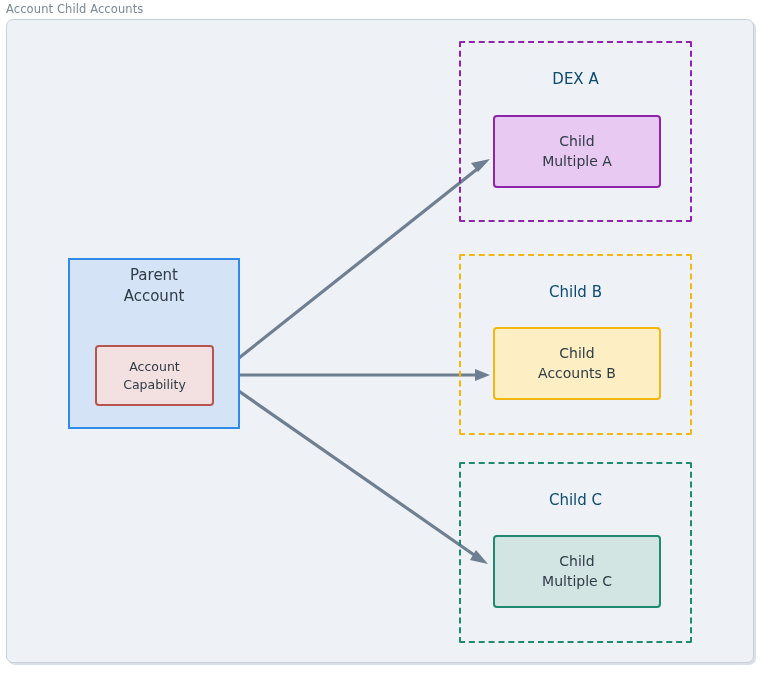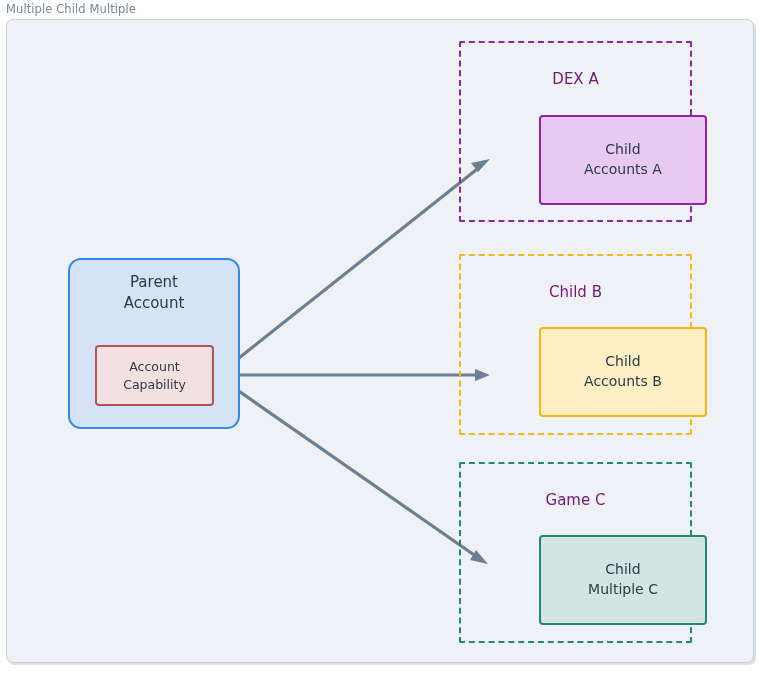--- a/index.html
+++ b/index.html
@@ -62,23 +62,23 @@
   .node .ln { display: block; white-space: nowrap; }
 
   
   #parent-account {
     left: 68px;
     top: 258px;
     width: 172px;
     height: 171px;
     background: #d4e3f5;
     border: 2px solid #2f8ae8;
-    border-radius: 13px;
+    border-radius: 0;
     justify-content: flex-start;
-    padding-top: 12px;
+    padding-top: 5px;
     font-size: 15px;
   }
 
   
   #account-capability {
     left: 95px;
     top: 345px;
     width: 119px;
     height: 61px;
     background: #f3e0e0;
@@ -99,37 +99,36 @@
     border-radius: 2px;
     background: transparent;
   }
   .cluster-label {
     position: absolute;
     left: 0;
     right: 0;
     top: 27px;
     text-align: center;
     font-size: 15px;
-    color: #701a75;
+    color: #0c4a6e;
     white-space: nowrap;
   }
   #cluster-dex-a   { top: 41px;  border-color: #8e24aa; }
   #cluster-defi-b  { top: 254px; border-color: #f2b713; }
   #cluster-game-c  { top: 462px; border-color: #1f8a70; }
 
   
   .child-node {
     width: 168px;
-    height: 90px;
+    height: 73px;
     border-width: 2px;
     border-style: solid;
     border-radius: 4px;
     font-size: 14px;
     left: 493px;
-    margin-left: 46px;
   }
   #child-account-a {
     top: 115px;
     background: #e8c9f2;
     border-color: #8e24aa;
   }
   #child-account-b {
     top: 327px;
     background: #fdefc3;
     border-color: #f2b713;
@@ -150,21 +149,21 @@
     pointer-events: none;
   }
   #edges line { stroke: #6d7f91; stroke-width: 3.2; }
   #edges polygon { fill: #6d7f91; }
 </style>
 </head>
 <body>
 
 <div id="stage">
 
-  <div class="panel-title">Multiple Child Multiple</div>
+  <div class="panel-title">Account Child Accounts</div>
 
   <div class="panel"></div>
 
   <svg id="edges" viewBox="0 0 762 678" xmlns="http://www.w3.org/2000/svg">
 
     <g>
       <line x1="220" y1="373" x2="481" y2="166"></line>
       <polygon points="490,159 471,163 478,172"></polygon>
     </g>
 
@@ -187,32 +186,32 @@
   <div class="node" id="account-capability">
     <span class="ln">Account</span>
     <span class="ln">Capability</span>
   </div>
 
   <div class="cluster" id="cluster-dex-a">
     <div class="cluster-label">DEX A</div>
   </div>
   <div class="node child-node" id="child-account-a">
     <span class="ln">Child</span>
-    <span class="ln">Accounts A</span>
+    <span class="ln">Multiple A</span>
   </div>
 
   <div class="cluster" id="cluster-defi-b">
     <div class="cluster-label">Child B</div>
   </div>
   <div class="node child-node" id="child-account-b">
     <span class="ln">Child</span>
     <span class="ln">Accounts B</span>
   </div>
 
   <div class="cluster" id="cluster-game-c">
-    <div class="cluster-label">Game C</div>
+    <div class="cluster-label">Child C</div>
   </div>
   <div class="node child-node" id="child-account-c">
     <span class="ln">Child</span>
     <span class="ln">Multiple C</span>
   </div>
 
 </div>
 
 </body></html>

